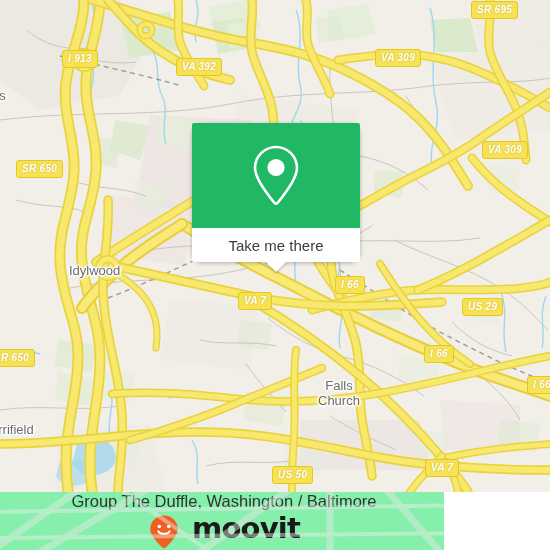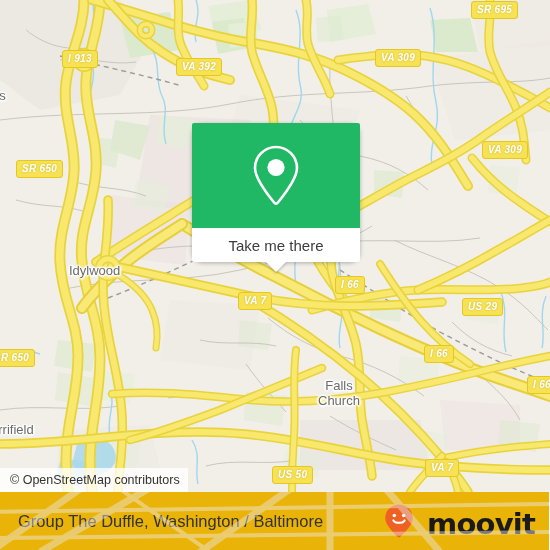--- a/index.html
+++ b/index.html
@@ -115,38 +115,39 @@
     border-left: 11px solid transparent;
     border-right: 11px solid transparent;
     border-top: 11px solid #ffffff;
     filter: drop-shadow(0 2px 1px rgba(0,0,0,0.18));
   }
 
   
   #footer {
     position: absolute;
     left: 0; top: 492px;
-    width: 549px; height: 58px;
-    background: #eab308;
+    width: 444px; height: 58px;
+    background: #86efac;
     display: flex;
     align-items: center;
     justify-content: space-between;
     box-sizing: border-box;
     padding: 0 14px 0 18px;
     overflow: hidden;
+    flex-direction: column;
   }
   #footer-title {
     color: #333333;
     font-size: 16.5px;
     white-space: nowrap;
     font-family: "Liberation Sans", sans-serif;
   }
   #brand {
     display: flex;
-    align-items: flex-end;
+    align-items: flex-start;
     gap: 12px;
   }
   #brand-word {
     color: #1a1a1a;
     font-size: 29px;
     font-weight: bold;
     letter-spacing: -0.8px;
     line-height: 29px;
     font-family: "DejaVu Sans", sans-serif;
   }
@@ -401,21 +402,20 @@
           <path d="M28 6 C16.4 6 7 15.4 7 27 C7 37.5 22 56.5 26.3 61.8 C27.2 62.9 28.8 62.9 29.7 61.8 C34 56.5 49 37.5 49 27 C49 15.4 39.6 6 28 6 Z" fill="none" stroke="#ffffff" stroke-width="2.6" stroke-linejoin="round"></path>
           <circle cx="28" cy="26.5" r="8.6" fill="#ffffff"></circle>
         </svg>
       </div>
       <div id="callout-bottom">
         <span id="callout-label">Take me there</span>
         <div id="callout-tail"></div>
       </div>
     </div>
 
-    <div id="attribution">© OpenStreetMap contributors</div>
   </div>
 
   <div id="footer">
     <svg id="footer-watermark" width="550" height="58" viewBox="0 0 550 58">
       <g stroke="#e9e9e9" stroke-width="7" fill="none">
         <path d="M-10,60 L90,-10"></path>
         <path d="M40,60 L160,-10"></path>
         <path d="M200,60 L300,-10"></path>
         <path d="M330,-10 L330,60"></path>
         <path d="M380,-10 L440,60"></path>

